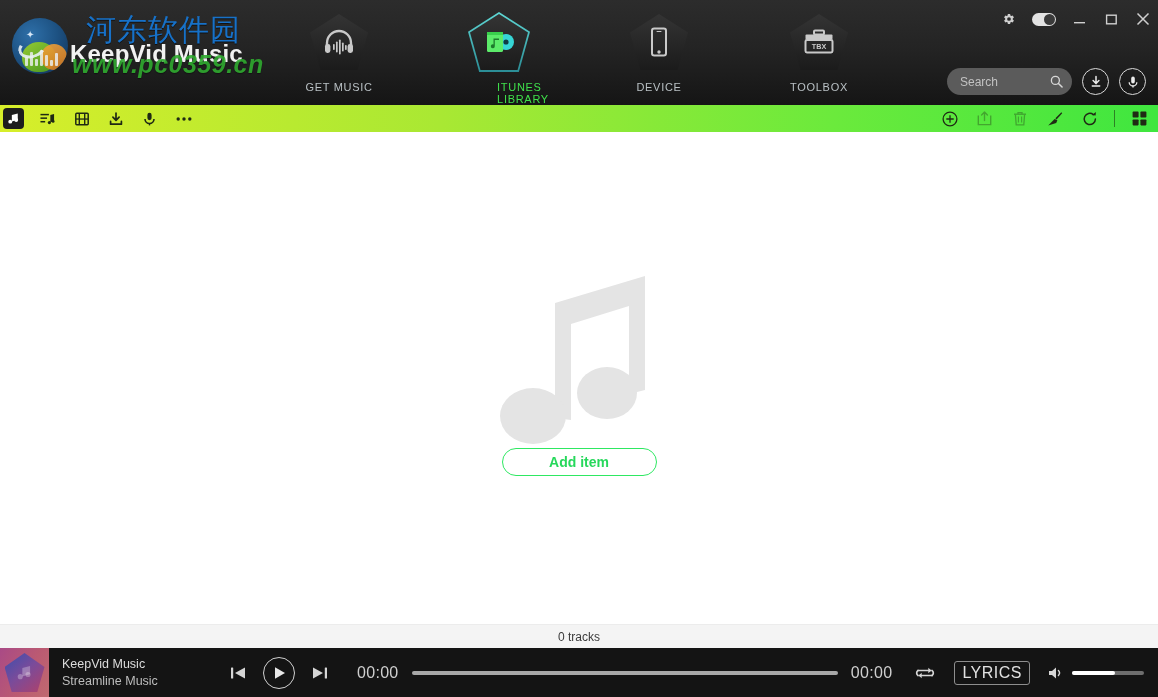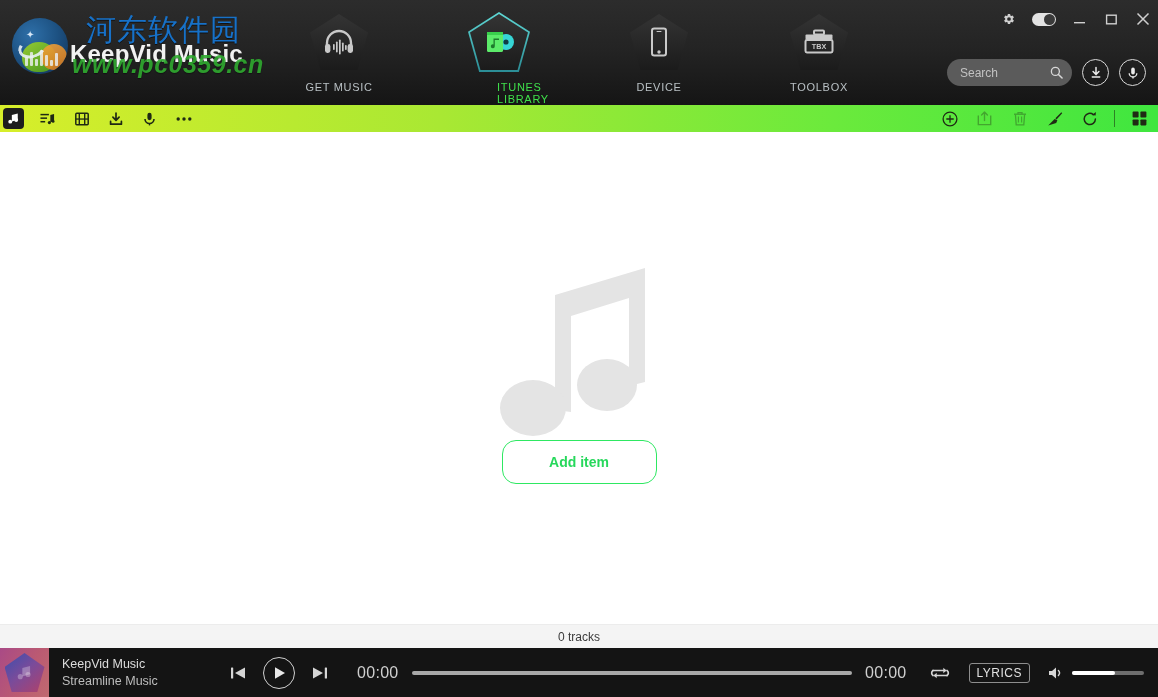--- a/index.html
+++ b/index.html
@@ -140,21 +140,21 @@
   .navlabel {
     margin-top: 9px;
     font-size: 11px; font-weight: normal; letter-spacing: .7px;
     color: #b9c0c4;
     font-family: "Liberation Sans", sans-serif;
   }
   .navitem.active .navlabel { color: #3fe04b; margin-left: 48px; }
 
   
   .searchwrap {
-    position: absolute; right: 12px; top: 59px;
+    position: absolute; right: 12px; top: 68px;
     display: flex; align-items: flex-end; gap: 10px;
   }
   .searchbox {
     position: relative;
     width: 125px; height: 27px;
     background: #5b5b5b; border-radius: 14px;
     display: flex; align-items: center;
   }
   .searchbox input {
     flex: 1; height: 100%;
@@ -198,21 +198,21 @@
   .stage {
     flex: 1 1 auto;
     background: #ffffff;
     display: flex; flex-direction: column;
     align-items: center; justify-content: center;
     position: relative;
     padding-bottom: 12px;
   }
   .empty-note { width: 168px; height: 180px; }
   .add-btn {
-    width: 155px; height: 44px;
+    width: 155px; height: 28px;
     border: 1.4px solid #2ee862; border-radius: 14px;
     background: #ffffff; color: #27d85c;
     font-size: 14px; font-weight: bold;
     font-family: "Liberation Sans", sans-serif;
     cursor: pointer;
     display: flex; align-items: center; justify-content: center;
   }
 
   
   .statusbar {
@@ -272,21 +272,21 @@
     background: #a8a8a8; position: relative; cursor: pointer;
   }
   .progress .fill { position: absolute; left:0; top:0; bottom:0; width: 0%; background: #3fe63f; border-radius:2px; }
 
   .rightctl {
     display: flex; align-items: center; gap: 18px;
     margin: 0 14px 0 22px;
   }
   .lyrics-btn {
     border: 1px solid #8e8e8e; border-radius: 3px;
-    padding: 2px 7px; font-size: 12px; color: #e2e2e2;
+    padding: 2px 7px; font-size: 16px; color: #e2e2e2;
     letter-spacing: .5px; cursor: pointer;
   }
   .volwrap { display: flex; align-items: center; gap: 8px; }
   .volbar {
     width: 72px; height: 4px; border-radius: 2px;
     background: #6e6e6e; position: relative; cursor: pointer;
   }
   .volbar .vfill { position: absolute; left:0; top:0; bottom:0; background: #ffffff; border-radius: 2px; }
   .icn-grey { color: #d6d6d6; display: flex; }
 </style>

